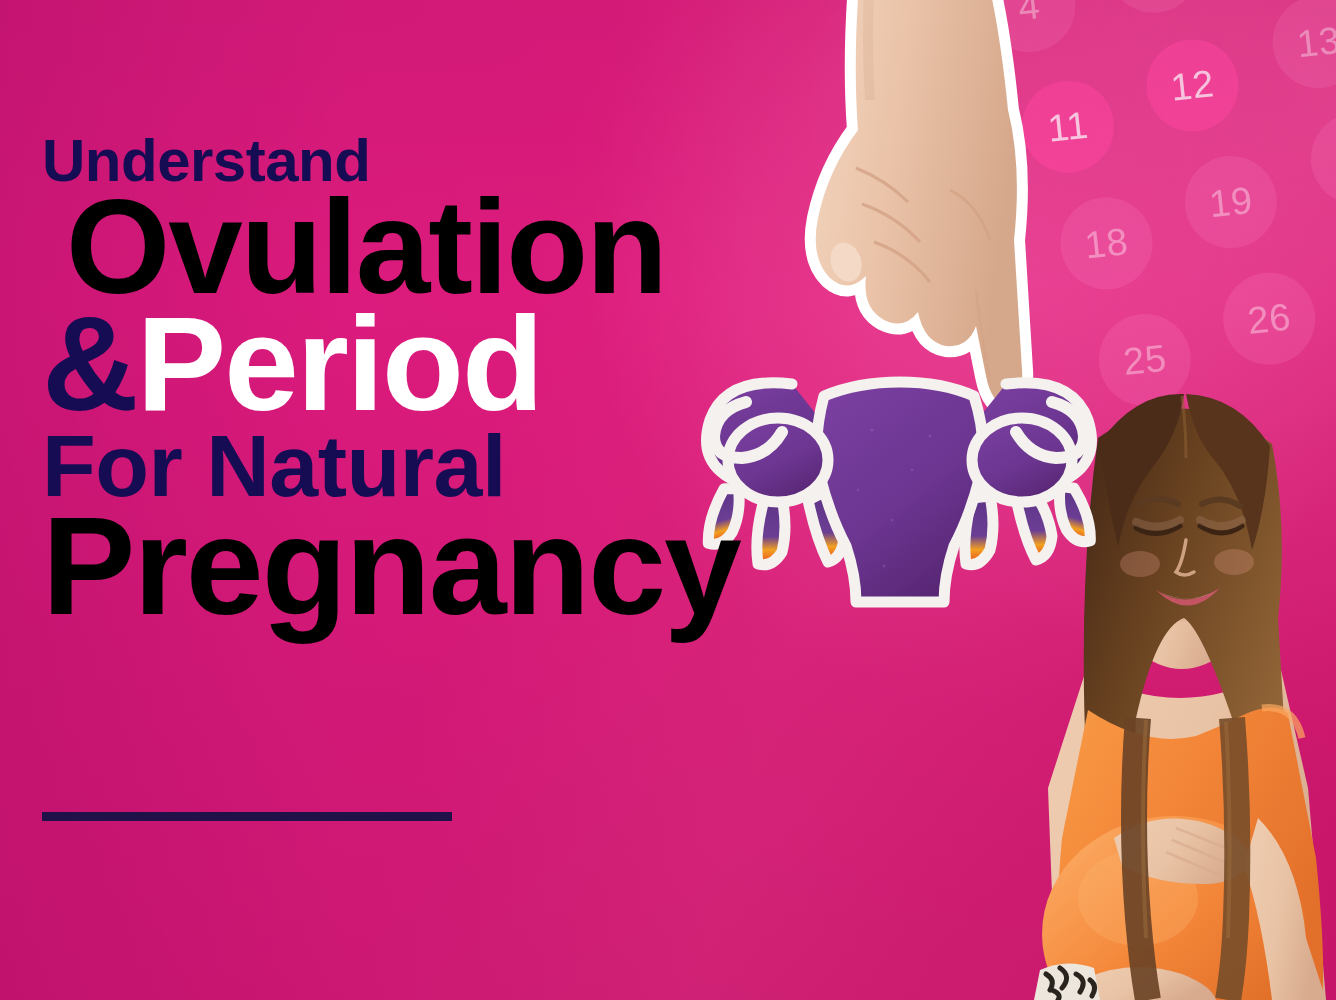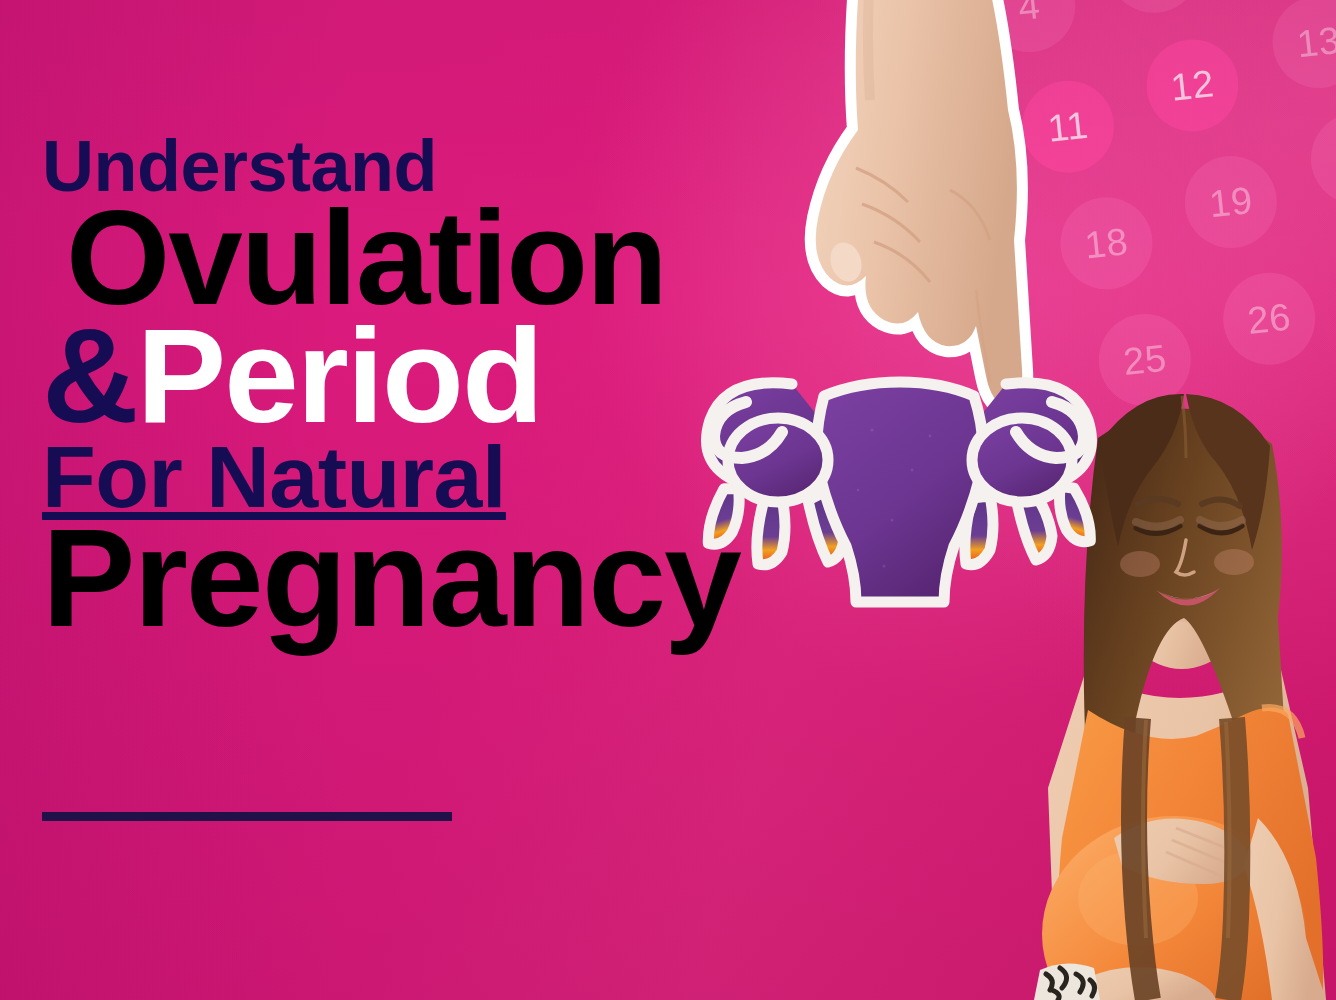--- a/index.html
+++ b/index.html
@@ -110,21 +110,21 @@
     width: 880px;
     z-index: 20;
   }
   .line {
     display: block;
     white-space: nowrap;
     font-weight: 700;
     letter-spacing: -0.5px;
   }
   .line-1 {
-    font-size: 72px;
+    font-size: 60px;
     line-height: 0.95;
     color: #150C54;
   }
   .line-2 {
     font-size: 134px;
     line-height: 0.95;
     color: #000000;
     margin-top: -6px;
     letter-spacing: -2px;
     margin-left: 24px;
@@ -135,21 +135,20 @@
     margin-top: -10px;
     letter-spacing: -2px;
   }
   .amp { color: #150C54; }
   .period { color: #FFFFFF; }
   .line-4 {
     font-size: 88px;
     line-height: 0.95;
     color: #150C54;
     margin-top: -4px;
-    text-decoration: underline;
   }
   .line-5 {
     font-size: 140px;
     line-height: 0.95;
     color: #000000;
     margin-top: -8px;
     letter-spacing: -2px;
   }
   .rule {
     position: absolute;

